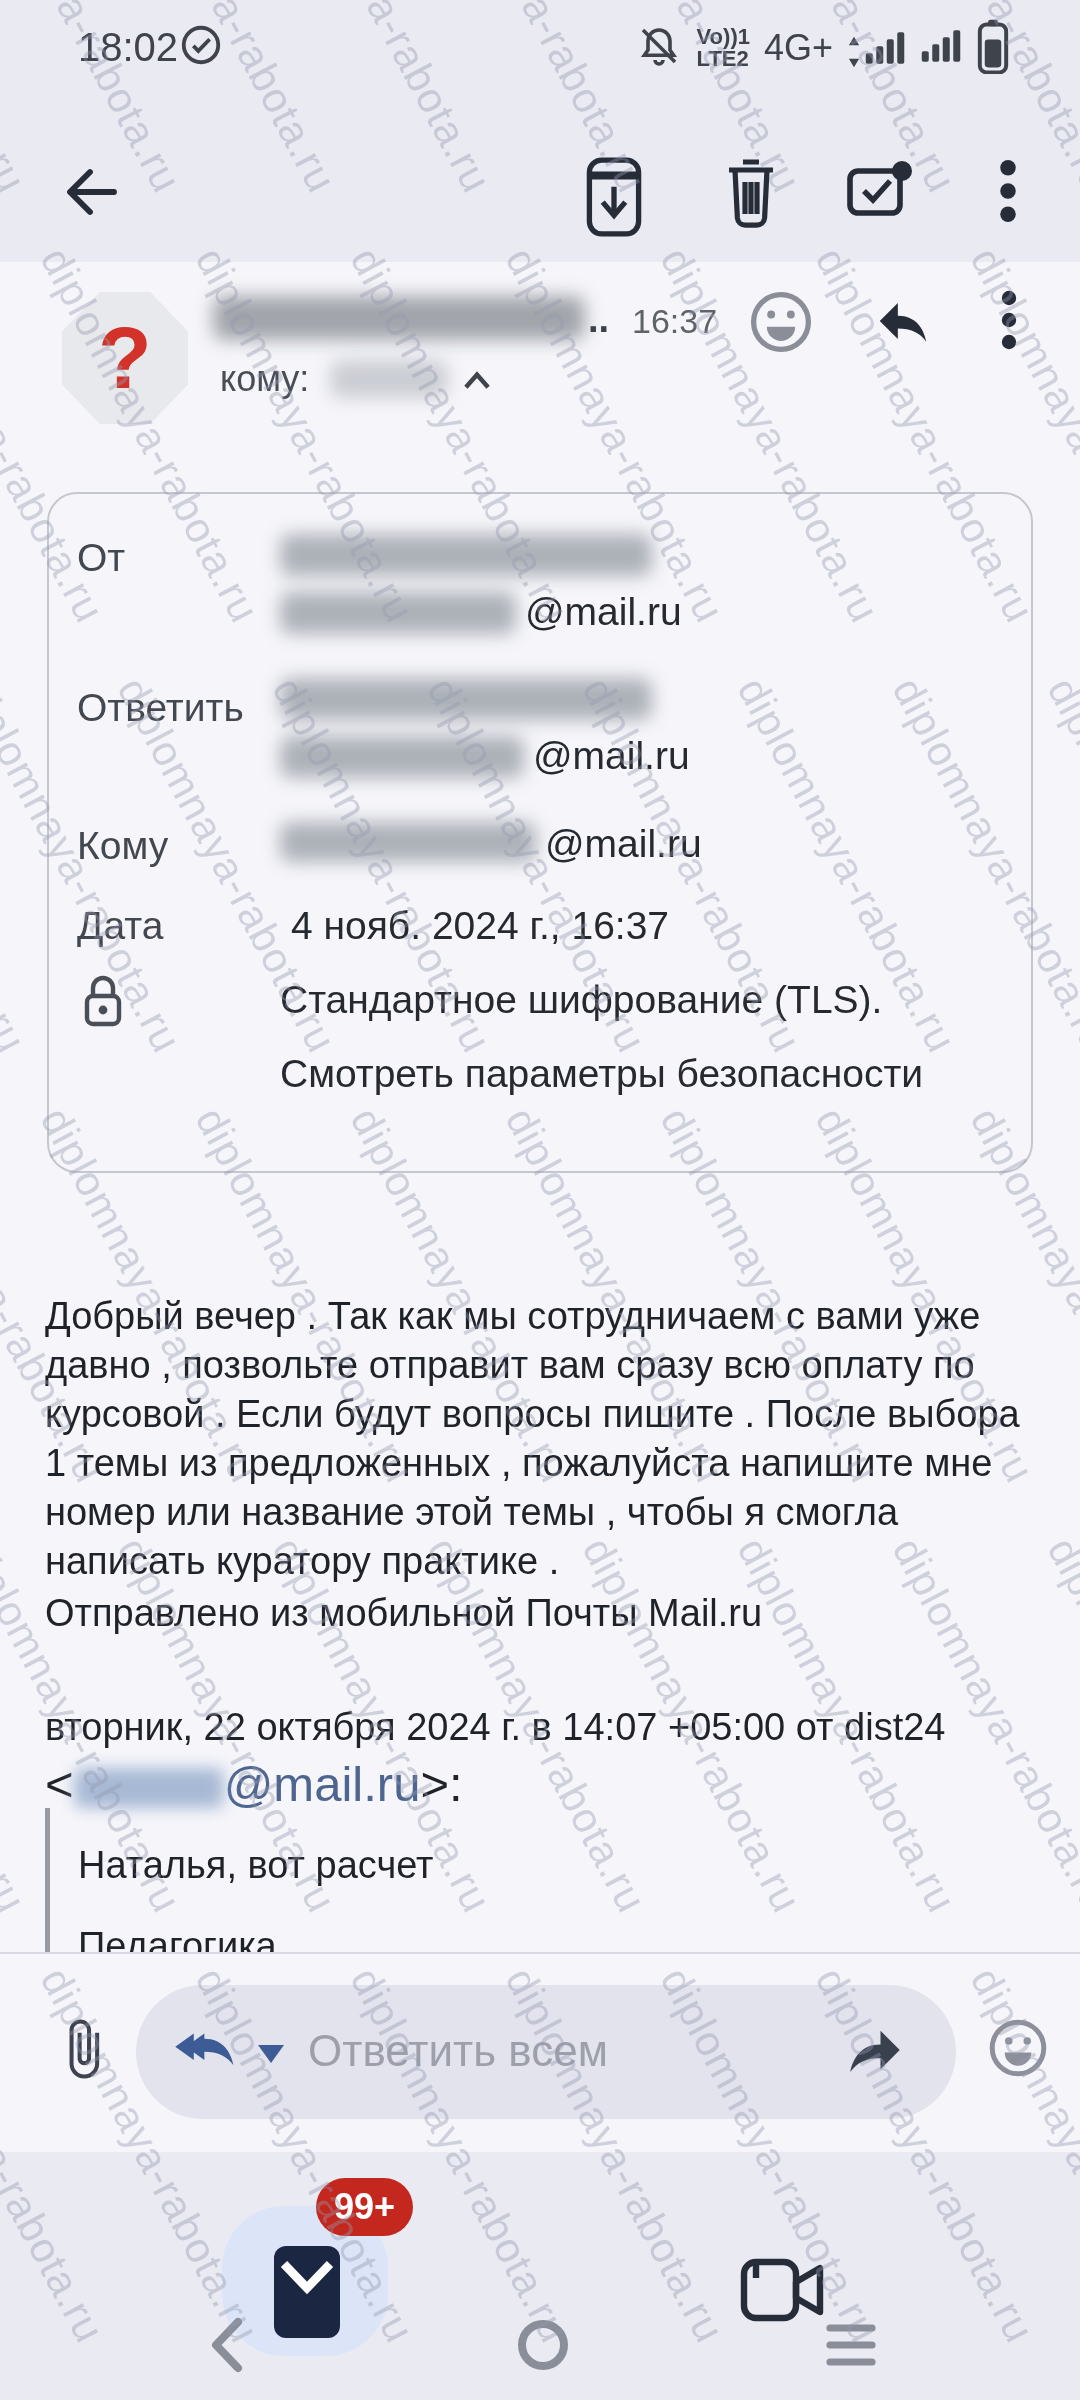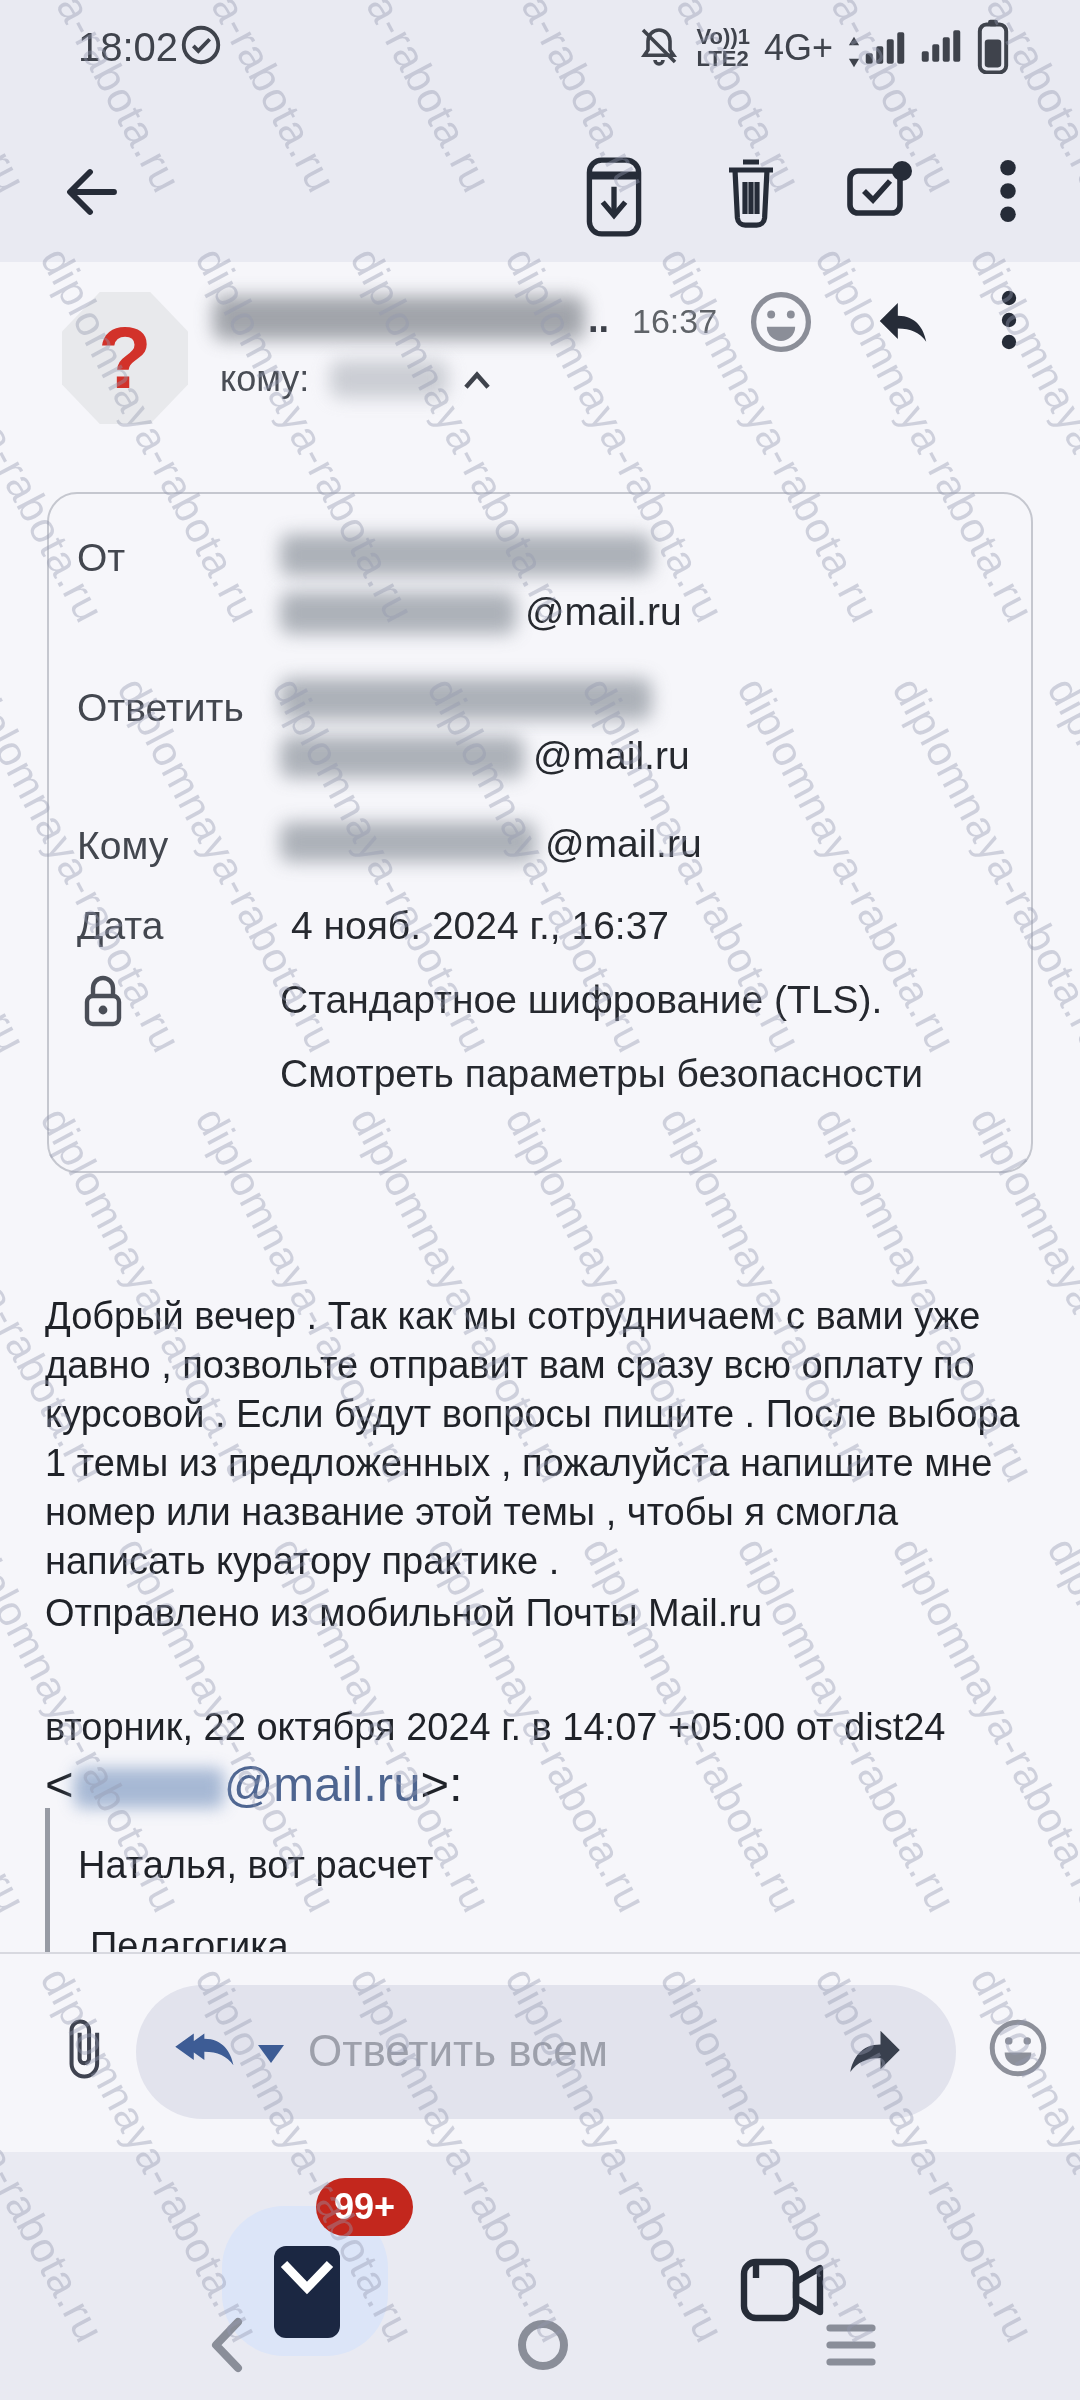--- a/index.html
+++ b/index.html
@@ -45,21 +45,21 @@
   .link{color:#4e6590;}
   .p1{position:absolute;left:45px;top:1256px;width:1002px;z-index:2;font-size:38px;line-height:49px;margin-top:36px;}
   .sent{position:absolute;left:45px;top:1592px;z-index:2;font-size:38px;}
   .qh1{position:absolute;left:45px;top:1706px;z-index:2;font-size:38px;}
   .qh2{position:absolute;left:45px;top:1756px;z-index:2;font-size:49px;height:52px;}
   .qh2 .eblur{display:inline-block;width:150px;height:40px;background:#8ca4c8;filter:blur(8px);
               border-radius:8px;vertical-align:middle;opacity:.75;}
   .quote{position:absolute;left:45px;top:1808px;width:960px;height:146px;overflow:hidden;z-index:2;
          border-left:5px solid #979ba4;padding-left:28px;box-sizing:border-box;font-size:38px;}
   .quote .l1{margin-top:36px;}
-  .quote .l2{margin-top:38px;margin-left:12px;}
+  .quote .l2{margin-top:38px;}
 
   .divider{position:absolute;left:0;top:1952px;width:1080px;height:2px;background:#d8d9e0;z-index:2;}
 
   
   .replybar{position:absolute;left:0;top:1954px;width:1080px;height:198px;z-index:2;}
   .pill{position:absolute;left:136px;top:31px;width:820px;height:134px;border-radius:67px;background:#e2e3ed;}
   .ph-text{position:absolute;left:172px;top:41px;font-size:44px;color:#9da0ab;}
   .clip{position:absolute;left:50px;top:60px;}
   .fsmile{position:absolute;left:986px;top:62px;}
 

